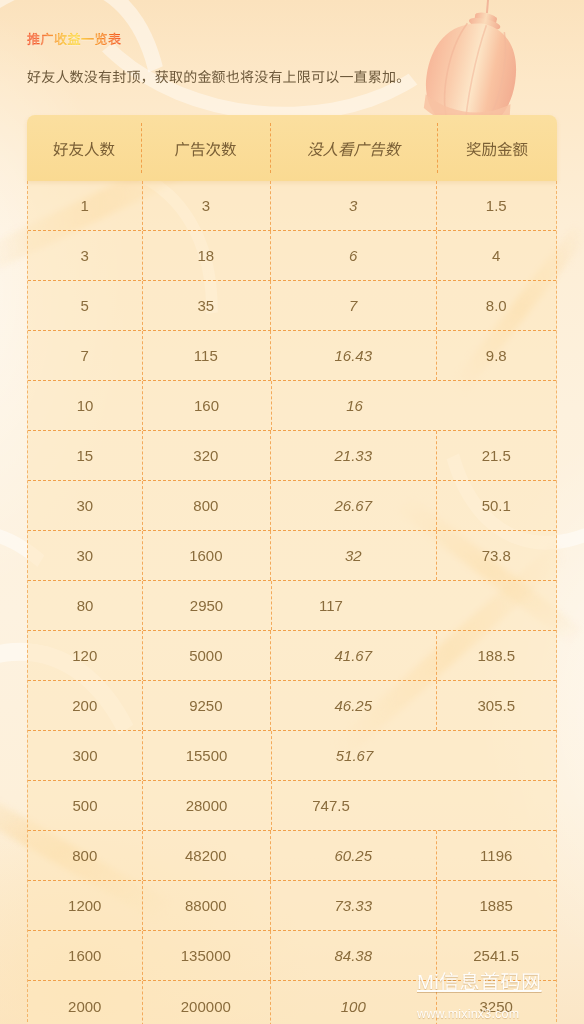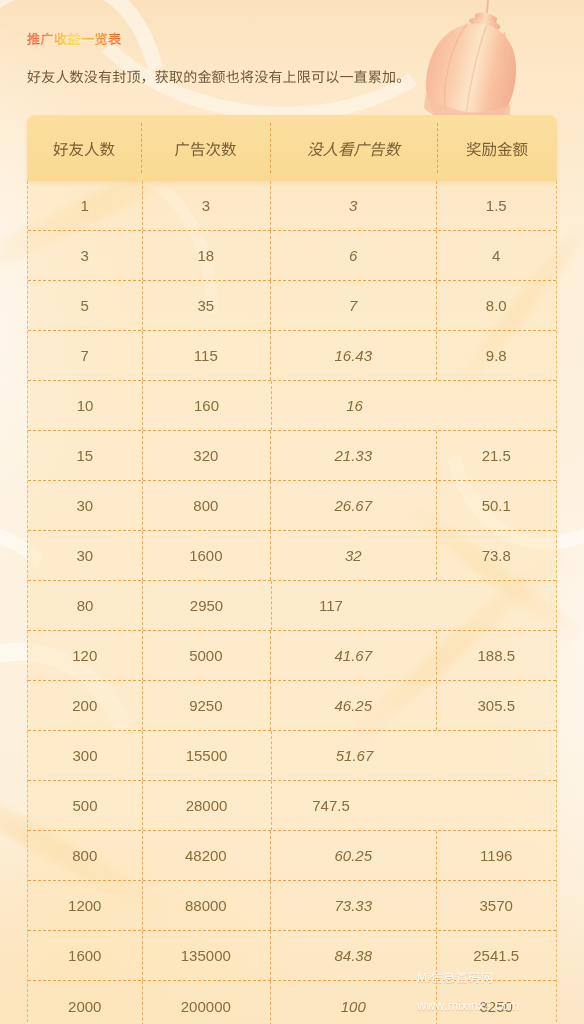--- a/index.html
+++ b/index.html
@@ -201,26 +201,27 @@
   .watermark {
     position: absolute;
     left: 417px;
     top: 972px;
     width: 160px;
     pointer-events: none;
     user-select: none;
     opacity: 0.93;
   }
   .wm-line1 {
-    font-size: 12px;
+    font-size: 20px;
     color: #ffffff;
     letter-spacing: 0.5px;
     text-shadow: 0 1px 1px rgba(168,120,60,0.45);
     white-space: nowrap;
     line-height: 1.05;
+    text-decoration: underline;
   }
   .wm-line2 {
     font-size: 12.5px;
     color: #ffffff;
     letter-spacing: 0.2px;
     text-shadow: 0 1px 1px rgba(168,120,60,0.45);
     white-space: nowrap;
     line-height: 1.1;
     margin-top: 15px;
   }
@@ -385,21 +386,21 @@
           <div class="t-row">
             <div class="cell c0">800</div>
             <div class="cell c1">48200</div>
             <div class="cell c2">60.25</div>
             <div class="cell c3">1196</div>
           </div>
           <div class="t-row">
             <div class="cell c0">1200</div>
             <div class="cell c1">88000</div>
             <div class="cell c2">73.33</div>
-            <div class="cell c3">3570</div>
+            <div class="cell c3">1885</div>
           </div>
           <div class="t-row">
             <div class="cell c0">1600</div>
             <div class="cell c1">135000</div>
             <div class="cell c2">84.38</div>
             <div class="cell c3">2541.5</div>
           </div>
           <div class="t-row">
             <div class="cell c0">2000</div>
             <div class="cell c1">200000</div>

